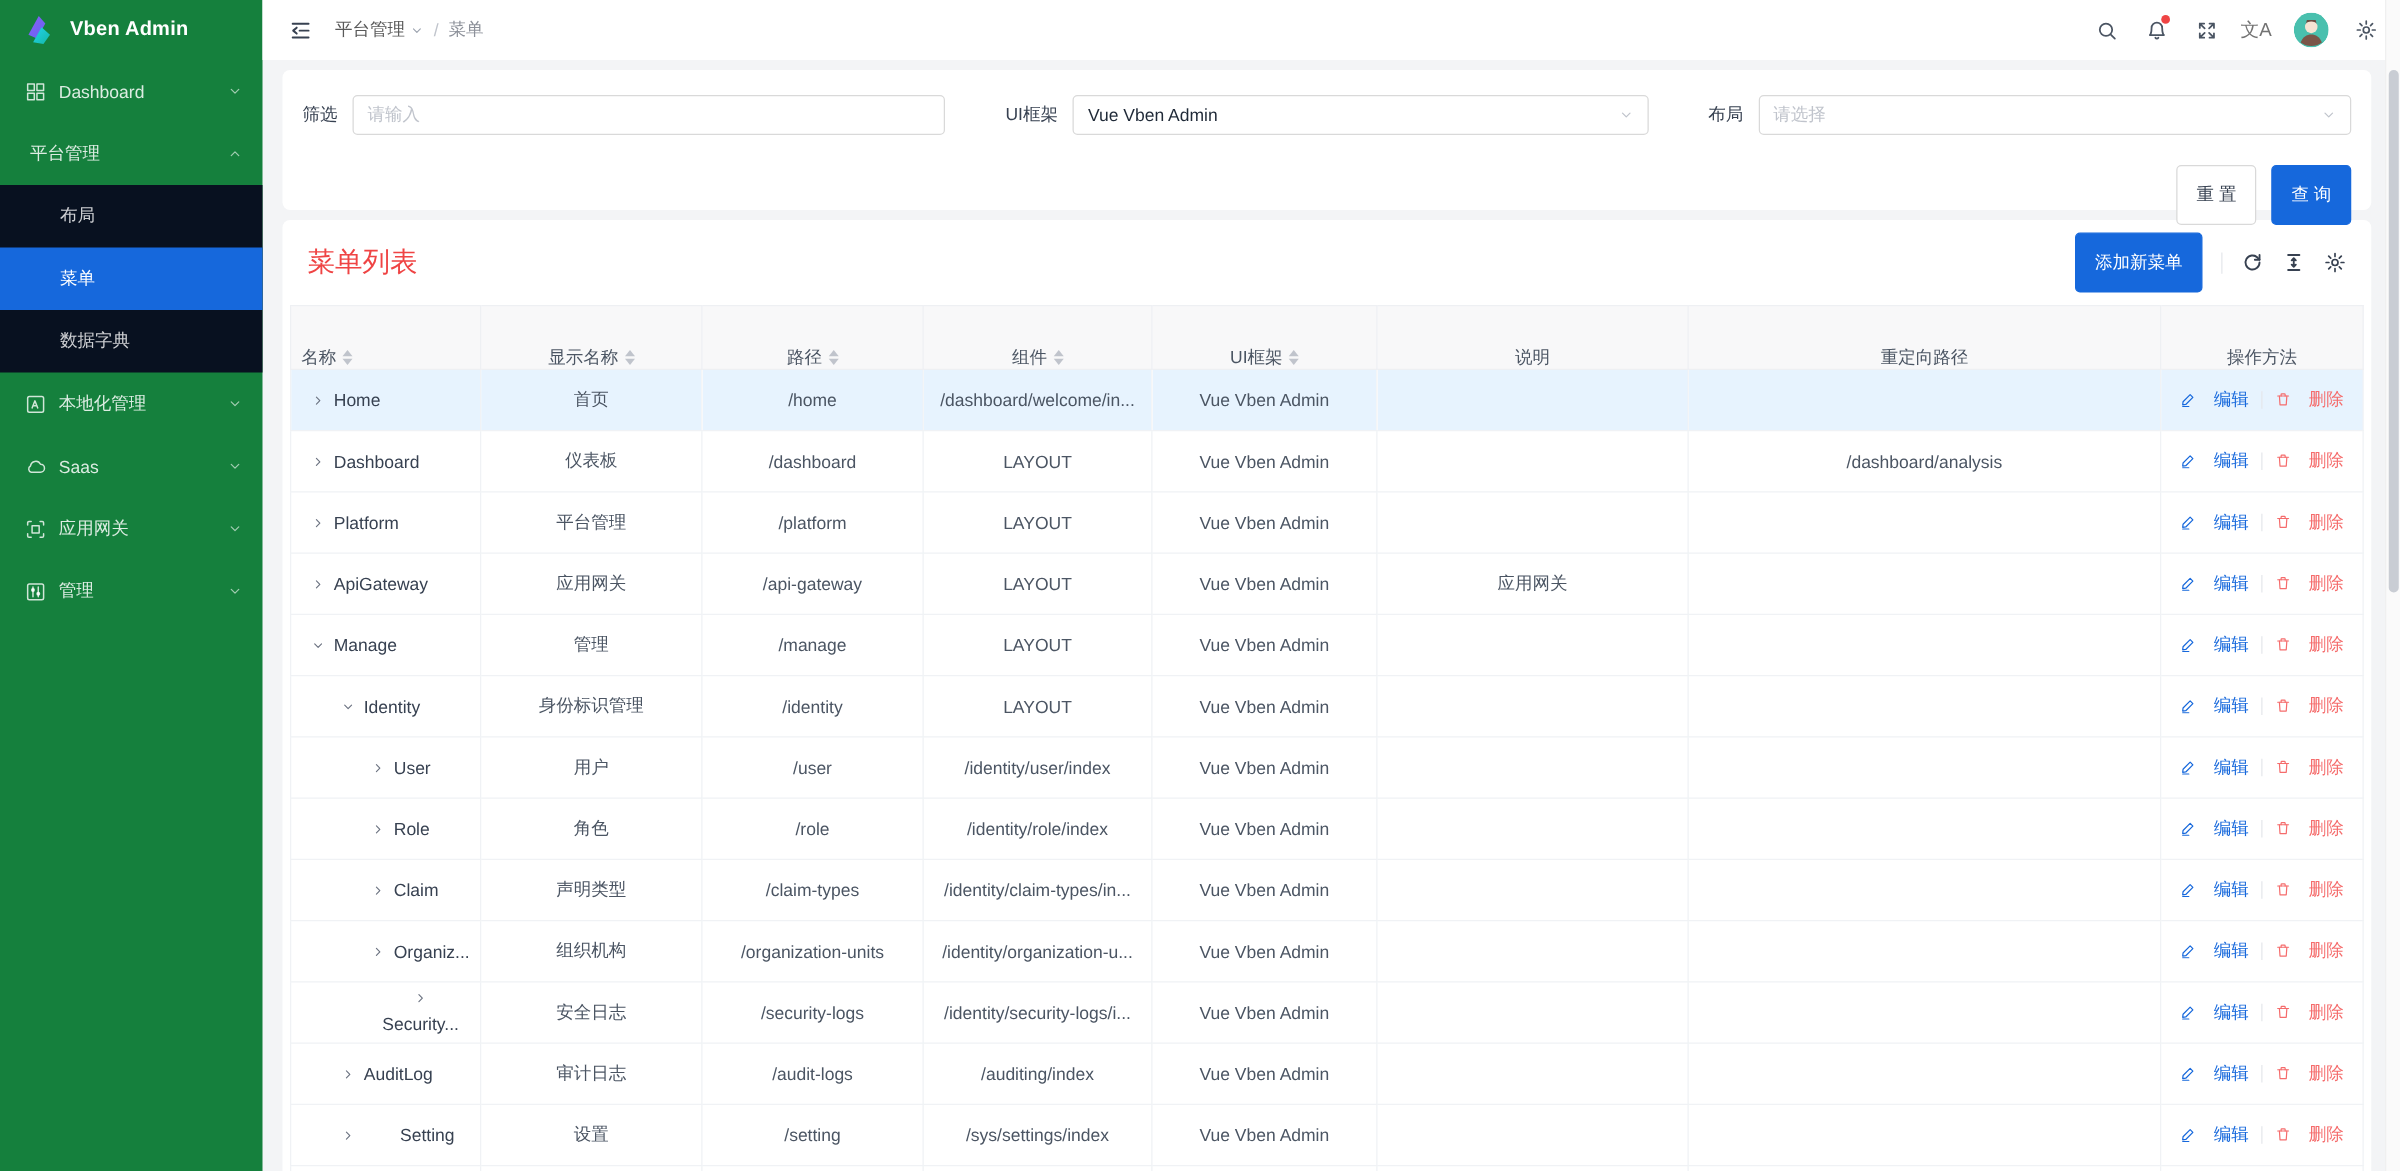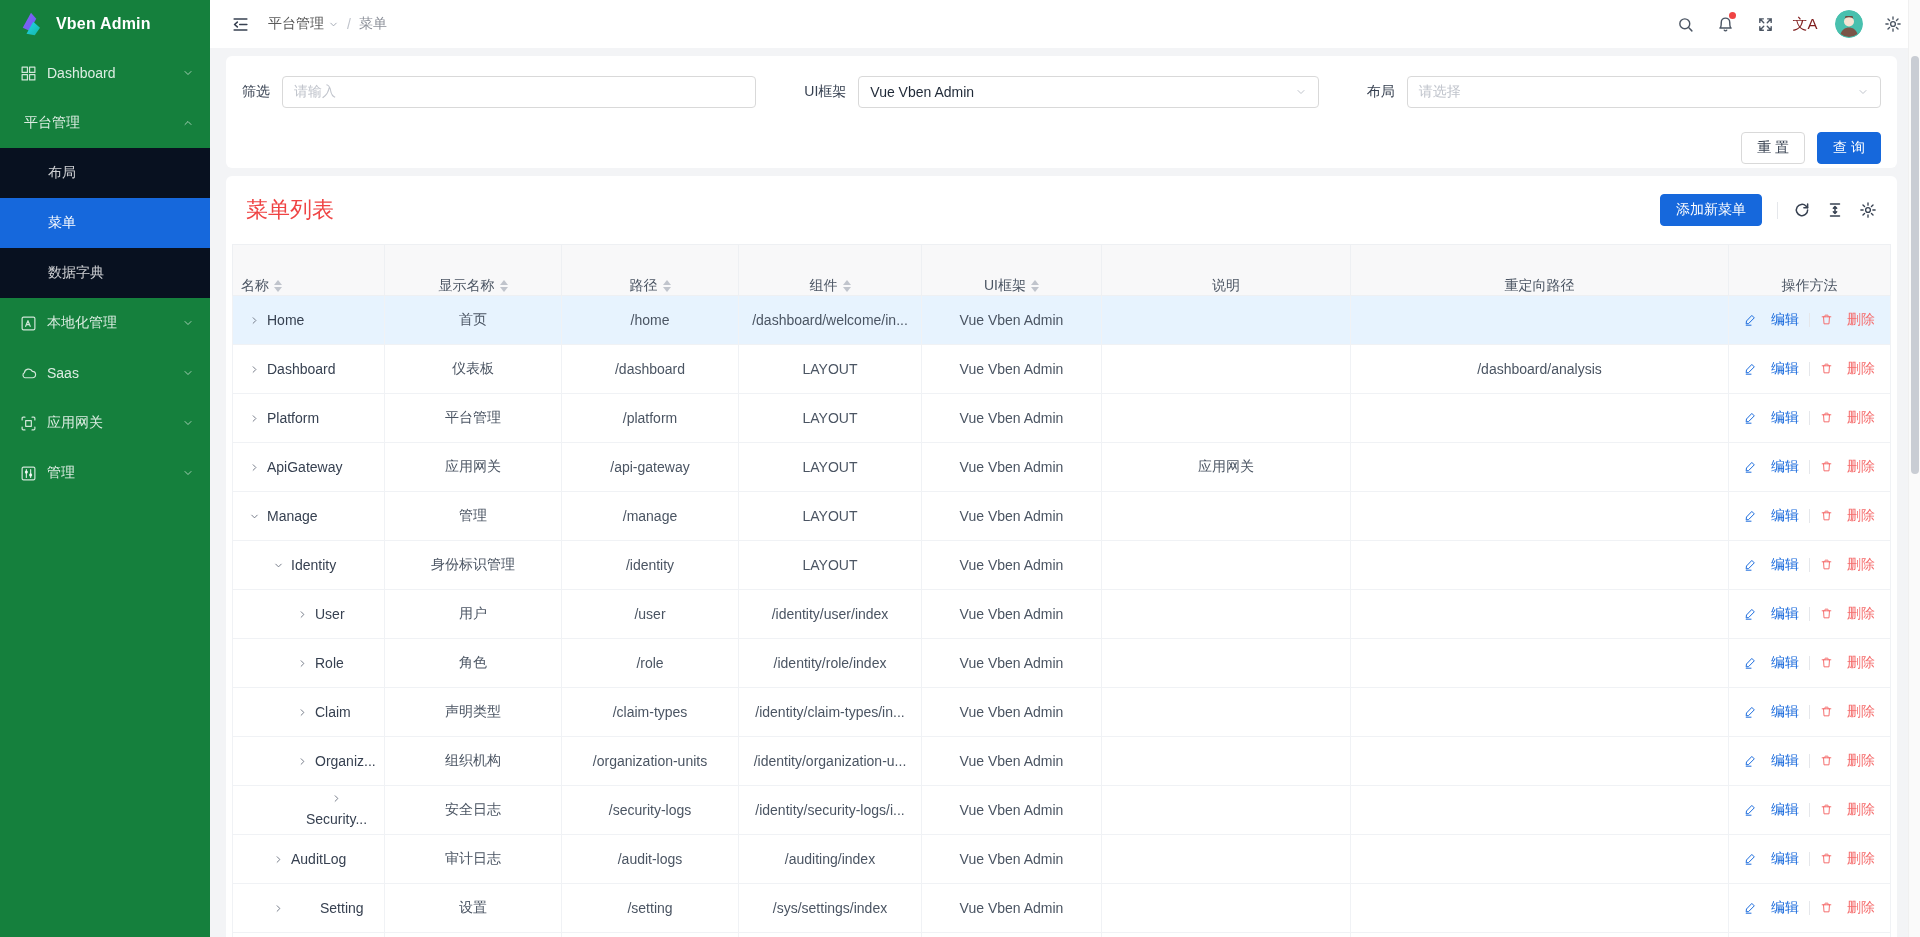--- a/index.html
+++ b/index.html
@@ -24,38 +24,38 @@
   .topbar { height:48px; background:#fff; display:flex; align-items:center; padding:0 16px 0 14px; flex-shrink:0; }
   .fold-btn { width:32px; height:32px; display:flex; align-items:center; justify-content:center; color:#374151; cursor:pointer; }
   .breadcrumb { display:flex; align-items:center; gap:8px; margin-left:12px; color:#595959; }
   .crumb { display:flex; align-items:center; gap:4px; cursor:pointer; }
   .crumb .bc-chev { color:#9ca3af; display:flex; }
   .bc-sep { color:#c0c4cc; }
   .bc-current { color:#8c9099; }
   .topbar-right { margin-left:auto; display:flex; align-items:center; gap:8px; }
   .icon-btn { width:32px; height:32px; display:flex; align-items:center; justify-content:center; color:#4b5563; cursor:pointer; position:relative; border-radius:4px; }
   .badge-dot { position:absolute; top:4px; right:5px; width:7px; height:7px; border-radius:50%; background:#ef4444; }
-  .txt-icon { font-size:15px; color:#7f1d1d; }
+  .txt-icon { font-size:15px; color:#737373; }
   .avatar { width:28px; height:28px; border-radius:50%; overflow:hidden; margin:0 6px; cursor:pointer; flex-shrink:0; }
 
   .content { flex:1; padding:8px 28px 0 16px; overflow:hidden; }
 
   
   .filter-card { background:#fff; border-radius:6px; height:112px; padding:20px 16px 4px; }
   .f-row { display:flex; }
   .f-field { flex:1; display:flex; align-items:center; margin-right:48px; }
   .f-field:last-child { margin-right:0; }
   .f-label { flex-shrink:0; margin-right:12px; color:#374151; }
   .f-input, .f-select { flex:1; height:32px; border:1px solid #d9d9d9; border-radius:4px; background:#fff; display:flex; align-items:center; padding:0 11px; cursor:text; }
   .f-select { cursor:pointer; }
   .placeholder { color:#c0c4cc; }
   .f-value { color:#1f2937; }
   .sel-arrow { margin-left:auto; color:#c0c4cc; display:flex; }
   .f-buttons { display:flex; justify-content:flex-end; gap:12px; margin-top:24px; }
-  .btn { height:32px; padding:0 15px; border-radius:4px; font-size:14px; display:inline-flex; align-items:center; cursor:pointer; }
+  .btn { height:48px; padding:0 15px; border-radius:4px; font-size:14px; display:inline-flex; align-items:center; cursor:pointer; }
   .btn-default { background:#fff; border:1px solid #d9d9d9; color:#374151; }
   .btn-primary { background:#1668dc; border:1px solid #1668dc; color:#fff; }
 
   
   .table-card { background:#fff; border-radius:6px; margin-top:8px; padding:0 6px; flex:1; }
   .table-head { display:flex; align-items:center; height:68px; padding:0 14px; }
   .table-title { font-size:22px; color:#ef4444; font-weight:500; }
   .table-actions { margin-left:auto; display:flex; align-items:center; gap:15px; }
   .divider-v { width:1px; height:17px; background:#e5e7eb; }
   .tool-icon { color:#374151; display:flex; cursor:pointer; }

